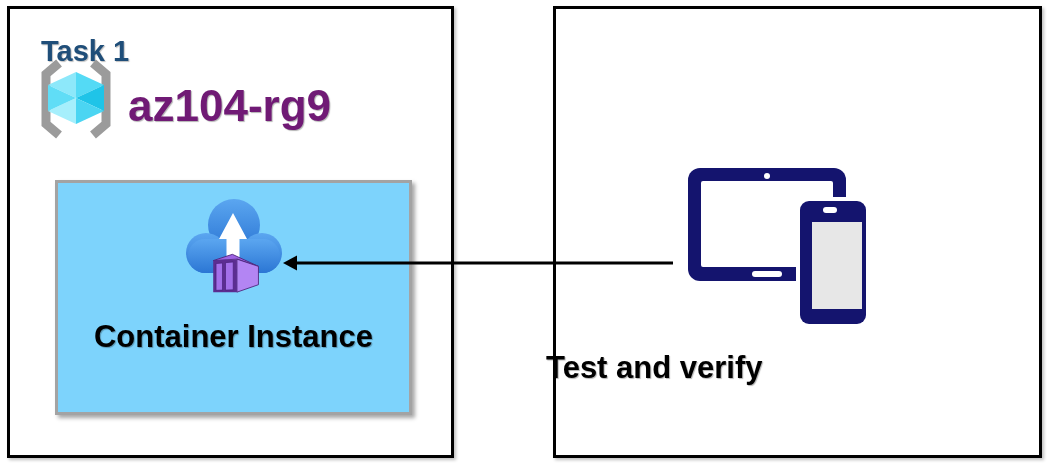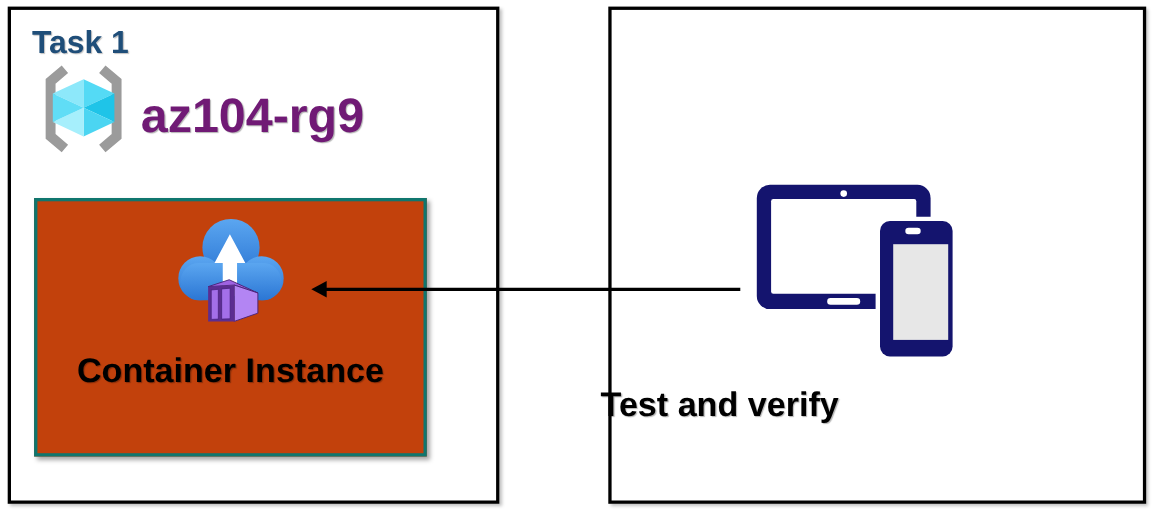--- a/index.html
+++ b/index.html
@@ -5,33 +5,33 @@
   html,body{margin:0;padding:0;background:#ffffff;}
   body{width:1049px;height:465px;overflow:hidden;
        font-family:"Liberation Sans","DejaVu Sans",sans-serif;}
   .diagram{position:relative;width:1049px;height:465px;background:#fff;}
 
   .task-box{position:absolute;background:#fff;border:3px solid #000;
             box-shadow:2px 2px 3px rgba(0,0,0,0.25);}
   #task1{left:7px;top:6px;width:441px;height:446px;}
   #task2{left:553px;top:6px;width:483px;height:446px;}
 
-  .task-title{position:absolute;top:10px;margin:4px;font-size:29px;font-weight:bold;
+  .task-title{position:absolute;top:10px;margin:16px;font-size:29px;font-weight:bold;
               color:#1F4E79;text-shadow:1px 1px 1px rgba(0,0,0,0.25);}
   #task1 .task-title{left:15px;}
   #task2 .task-title{left:27px;}
 
   
   .rg-icon{position:absolute;left:27px;top:49px;width:78px;height:82px;}
   .rg-name{position:absolute;left:118px;top:72px;font-size:44px;font-weight:bold;
            color:#701a75;text-shadow:1px 1px 1px rgba(0,0,0,0.3);}
 
   
-  .ci-card{position:absolute;left:21px;top:171px;width:351px;height:229px;
-           background:#c2410c;border:3px solid #0f766e;
+  .ci-card{position:absolute;left:45px;top:171px;width:351px;height:229px;
+           background:#7dd3fc;border:3px solid #a3a3a3;
            box-shadow:3px 3px 4px rgba(0,0,0,0.35);}
   .ci-icon{position:absolute;left:50%;top:14px;transform:translateX(-50%);
            width:96px;height:100px;}
   .ci-label{position:absolute;left:0;top:136px;width:100%;text-align:center;
             font-size:31px;font-weight:bold;color:#000;
             text-shadow:1px 1px 1px rgba(0,0,0,0.3);}
 
   
   .navy{background:#14146E;}
   .tablet{position:absolute;left:132px;top:159px;width:158px;height:113px;

